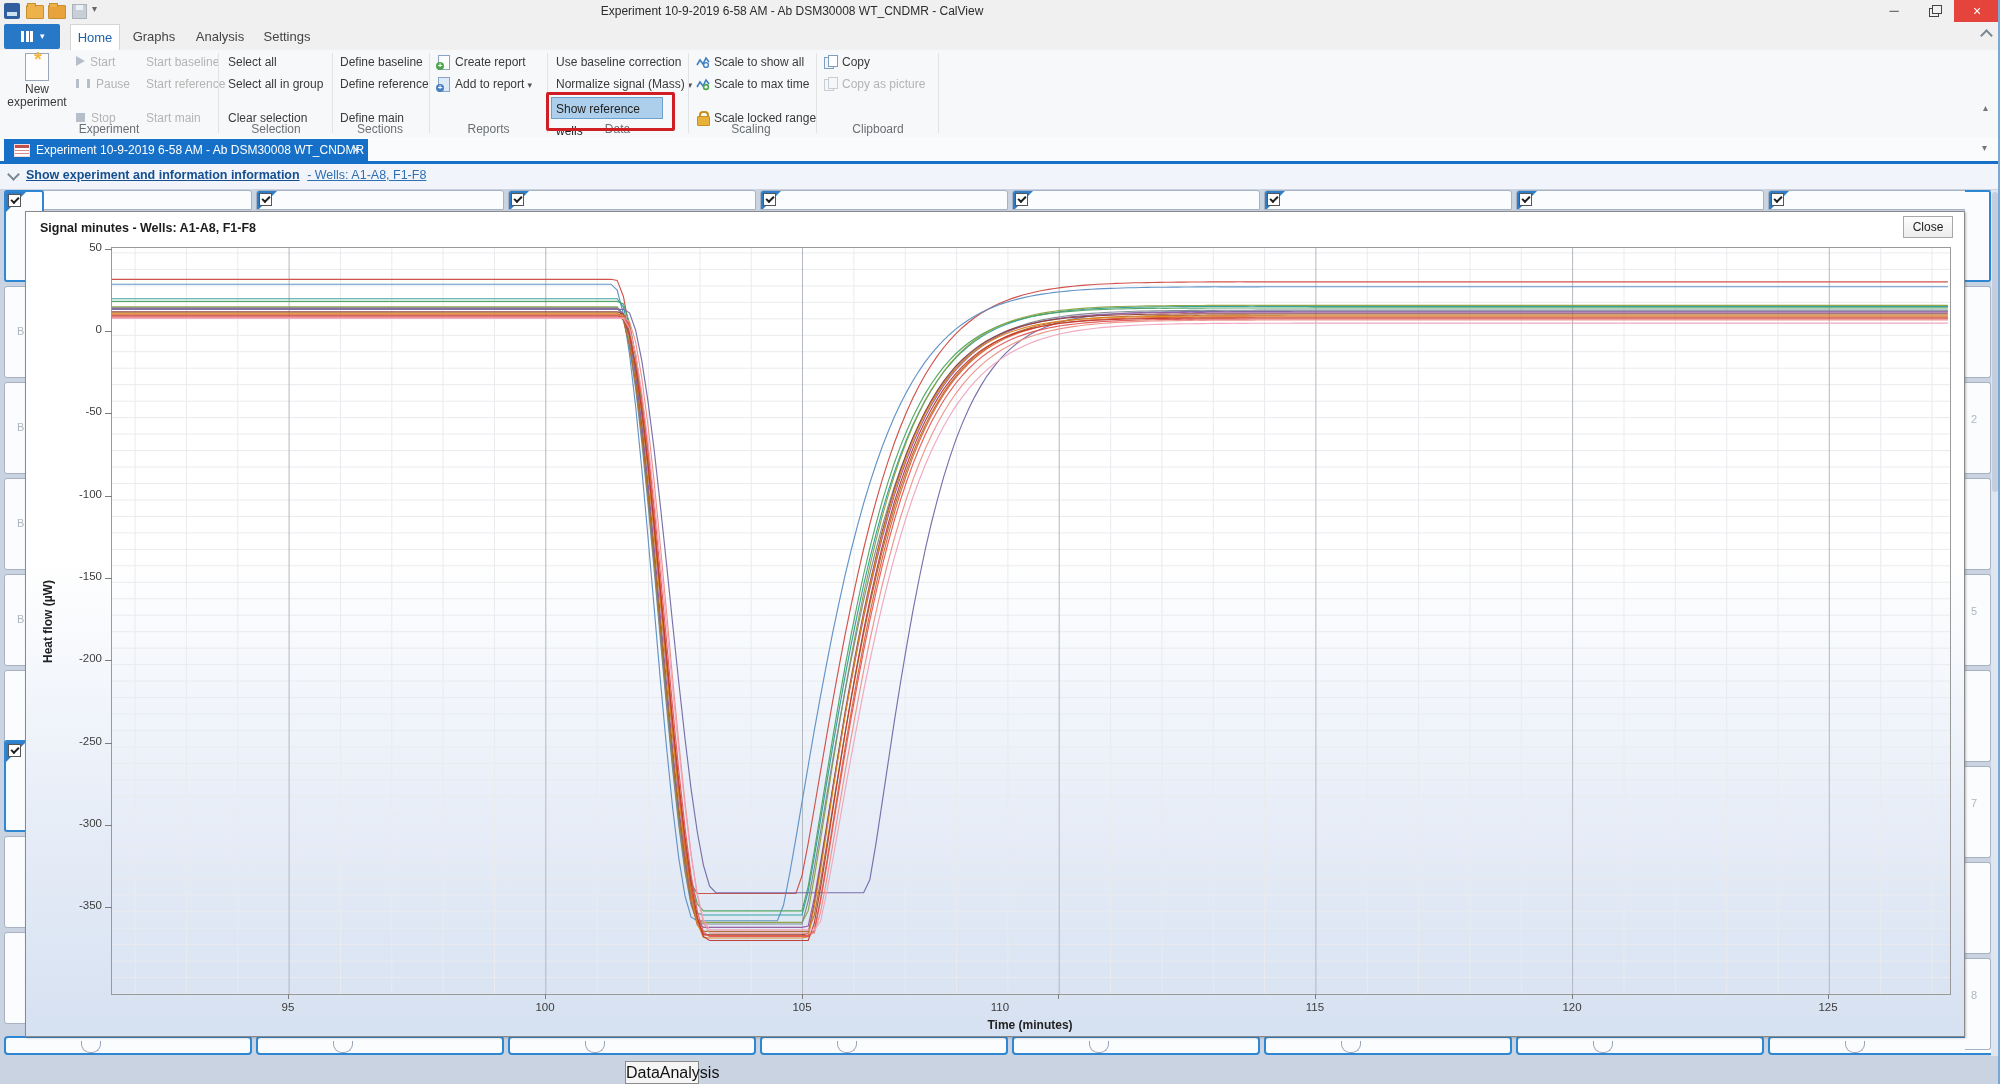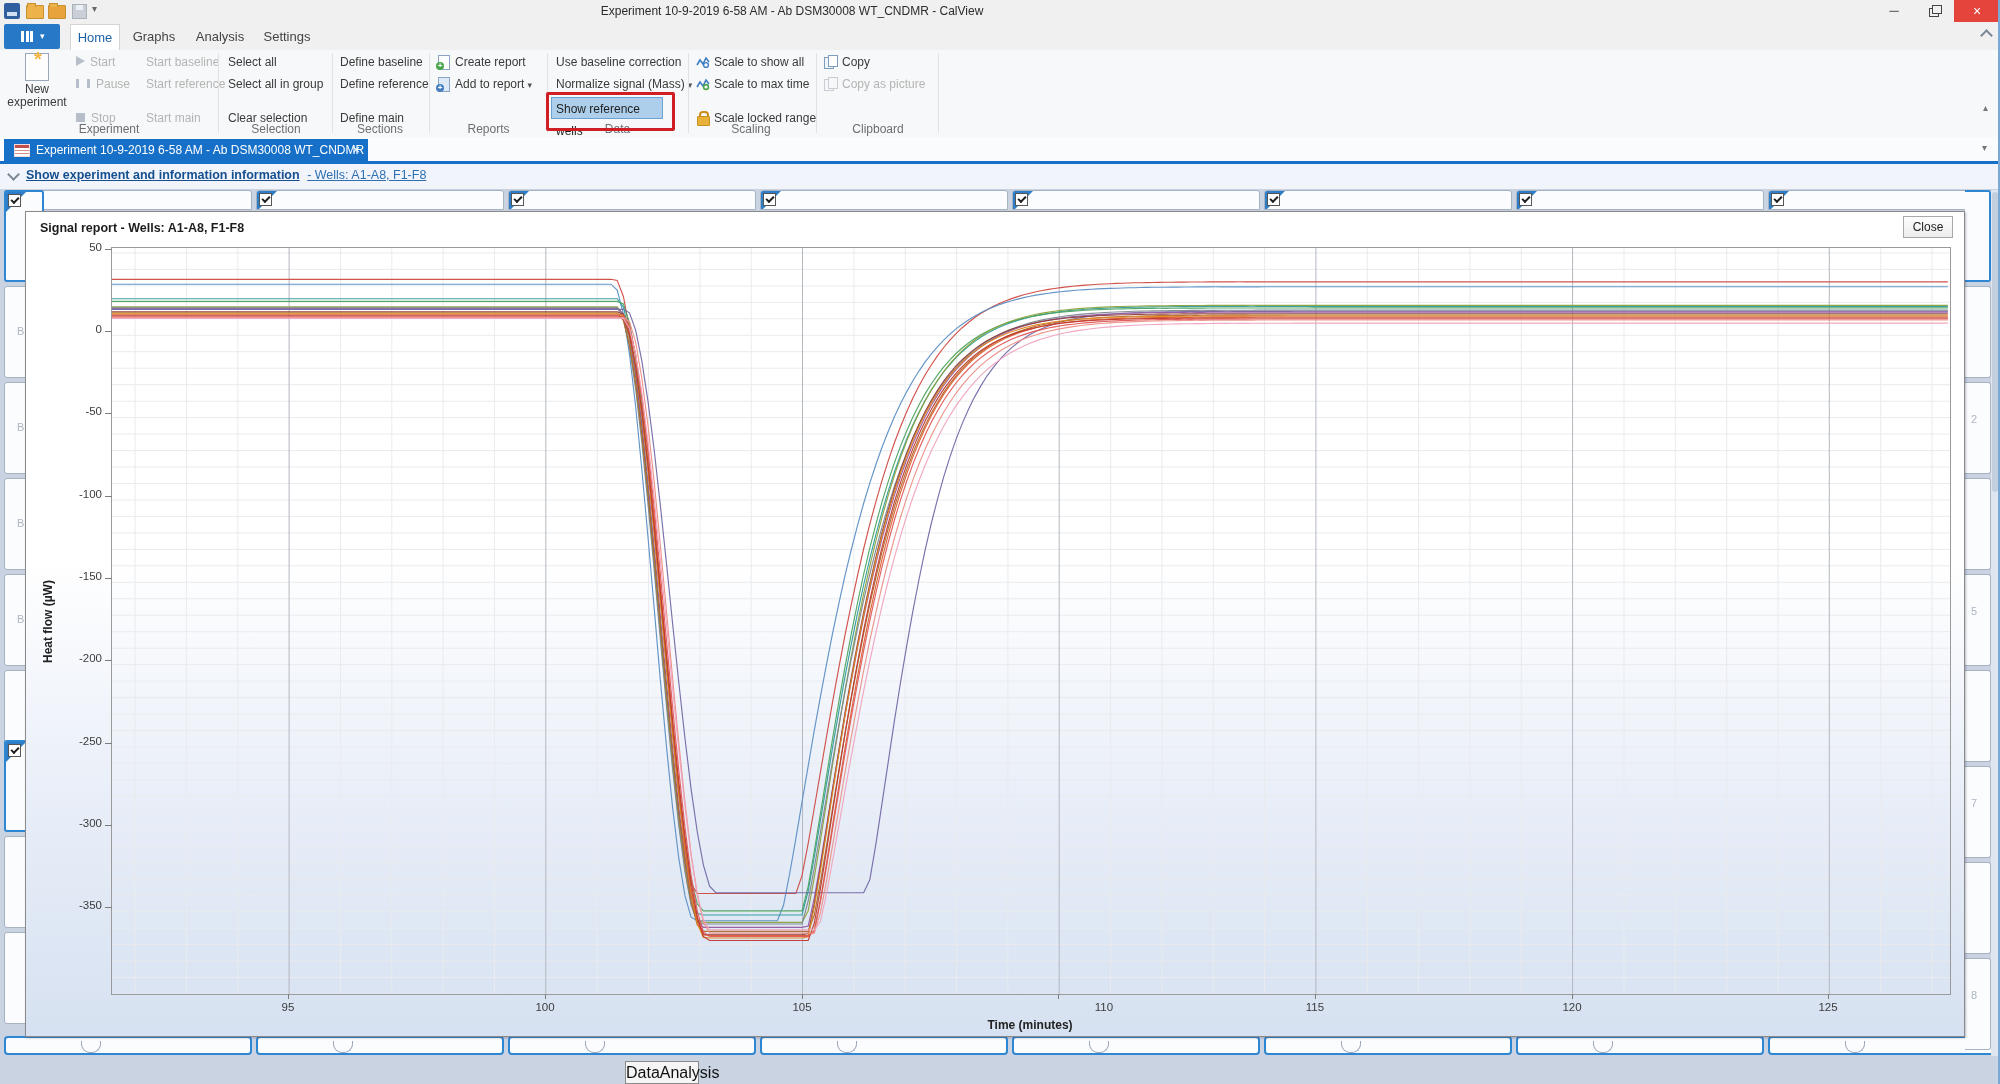--- a/index.html
+++ b/index.html
@@ -374,21 +374,21 @@
         <div class="tile" style="left:1965px;top:673px;width:26px;height:92px;border-radius:0 3px 3px 0;border-left:none;"></div>
         <div class="tile" style="left:1965px;top:769px;width:26px;height:92px;border-radius:0 3px 3px 0;border-left:none;">
           <span class="ulet" style="left:6px;top:30px;">8</span>
         </div>
       </div>
     <div class="abs" id="vscroll">
         <span class="thumb"></span>
       </div>
 
     <div class="abs" id="panel">
-      <div class="abs" id="panel-title">Signal report - Wells: A1-A8, F1-F8</div>
+      <div class="abs" id="panel-title">Signal minutes - Wells: A1-A8, F1-F8</div>
       <div class="abs" id="panel-close">Close</div>
       <div class="abs" id="plot"><svg width="1838" height="746" viewBox="0 0 1838 746" preserveAspectRatio="none">
             <line x1="0" y1="746.0" x2="1838" y2="746.0" stroke="#e9ebee" stroke-width="1"></line>
             <line x1="0" y1="729.5" x2="1838" y2="729.5" stroke="#e9ebee" stroke-width="1"></line>
             <line x1="0" y1="713.1" x2="1838" y2="713.1" stroke="#e9ebee" stroke-width="1"></line>
             <line x1="0" y1="696.6" x2="1838" y2="696.6" stroke="#e9ebee" stroke-width="1"></line>
             <line x1="0" y1="680.1" x2="1838" y2="680.1" stroke="#e9ebee" stroke-width="1"></line>
             <line x1="0" y1="663.7" x2="1838" y2="663.7" stroke="#e9ebee" stroke-width="1"></line>
             <line x1="0" y1="647.2" x2="1838" y2="647.2" stroke="#e9ebee" stroke-width="1"></line>
             <line x1="0" y1="630.7" x2="1838" y2="630.7" stroke="#e9ebee" stroke-width="1"></line>
@@ -501,21 +501,21 @@
           <div class="ytick" style="top:605px;">-300</div>
           <div class="ydash" style="top:613px;"></div>
           <div class="ytick" style="top:687px;">-350</div>
           <div class="ydash" style="top:695px;"></div>
           <div class="xtick" style="left:240px;top:789px;">95</div>
           <div class="xdash" style="left:262px;"></div>
           <div class="xtick" style="left:497px;top:789px;">100</div>
           <div class="xdash" style="left:519px;"></div>
           <div class="xtick" style="left:754px;top:789px;">105</div>
           <div class="xdash" style="left:776px;"></div>
-          <div class="xtick" style="left:1056px;top:789px;">110</div>
+          <div class="xtick" style="left:952px;top:789px;">110</div>
           <div class="xdash" style="left:1032px;"></div>
           <div class="xtick" style="left:1267px;top:789px;">115</div>
           <div class="xdash" style="left:1289px;"></div>
           <div class="xtick" style="left:1524px;top:789px;">120</div>
           <div class="xdash" style="left:1546px;"></div>
           <div class="xtick" style="left:1780px;top:789px;">125</div>
           <div class="xdash" style="left:1802px;"></div>
         </div>
       <div class="abs" id="y-title">Heat flow (µW)</div>
       <div class="abs" id="x-title">Time (minutes)</div>

